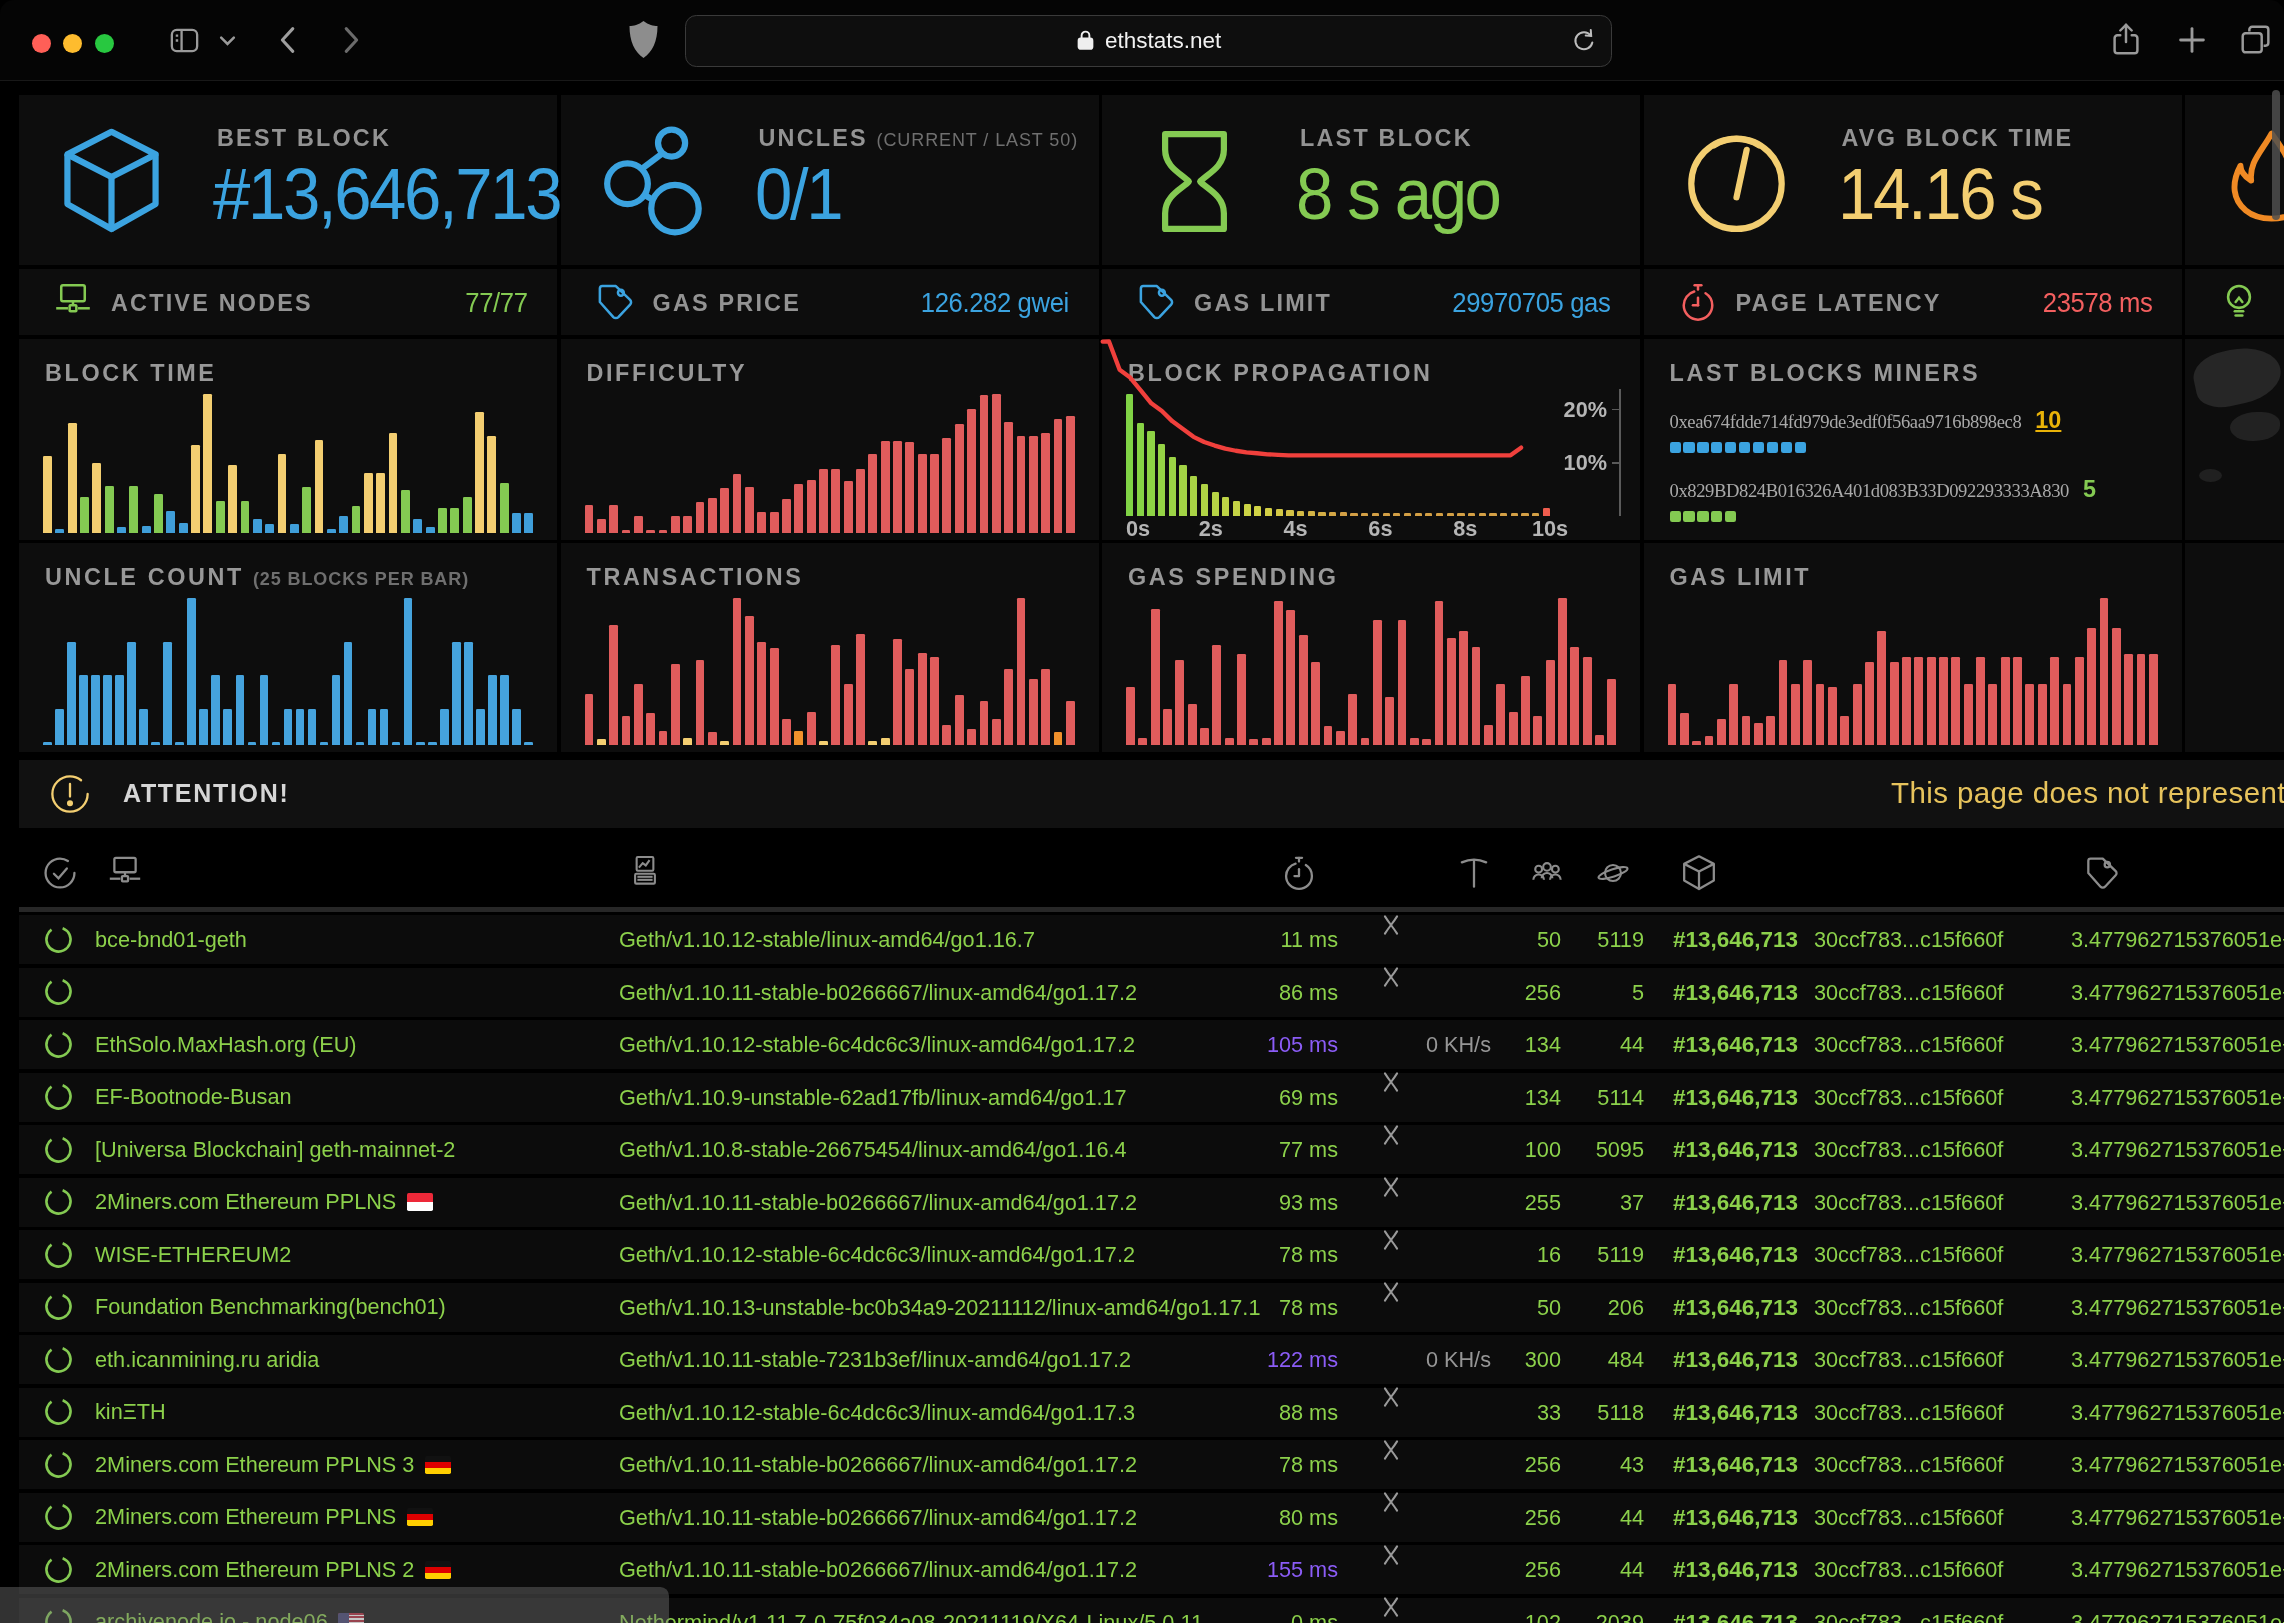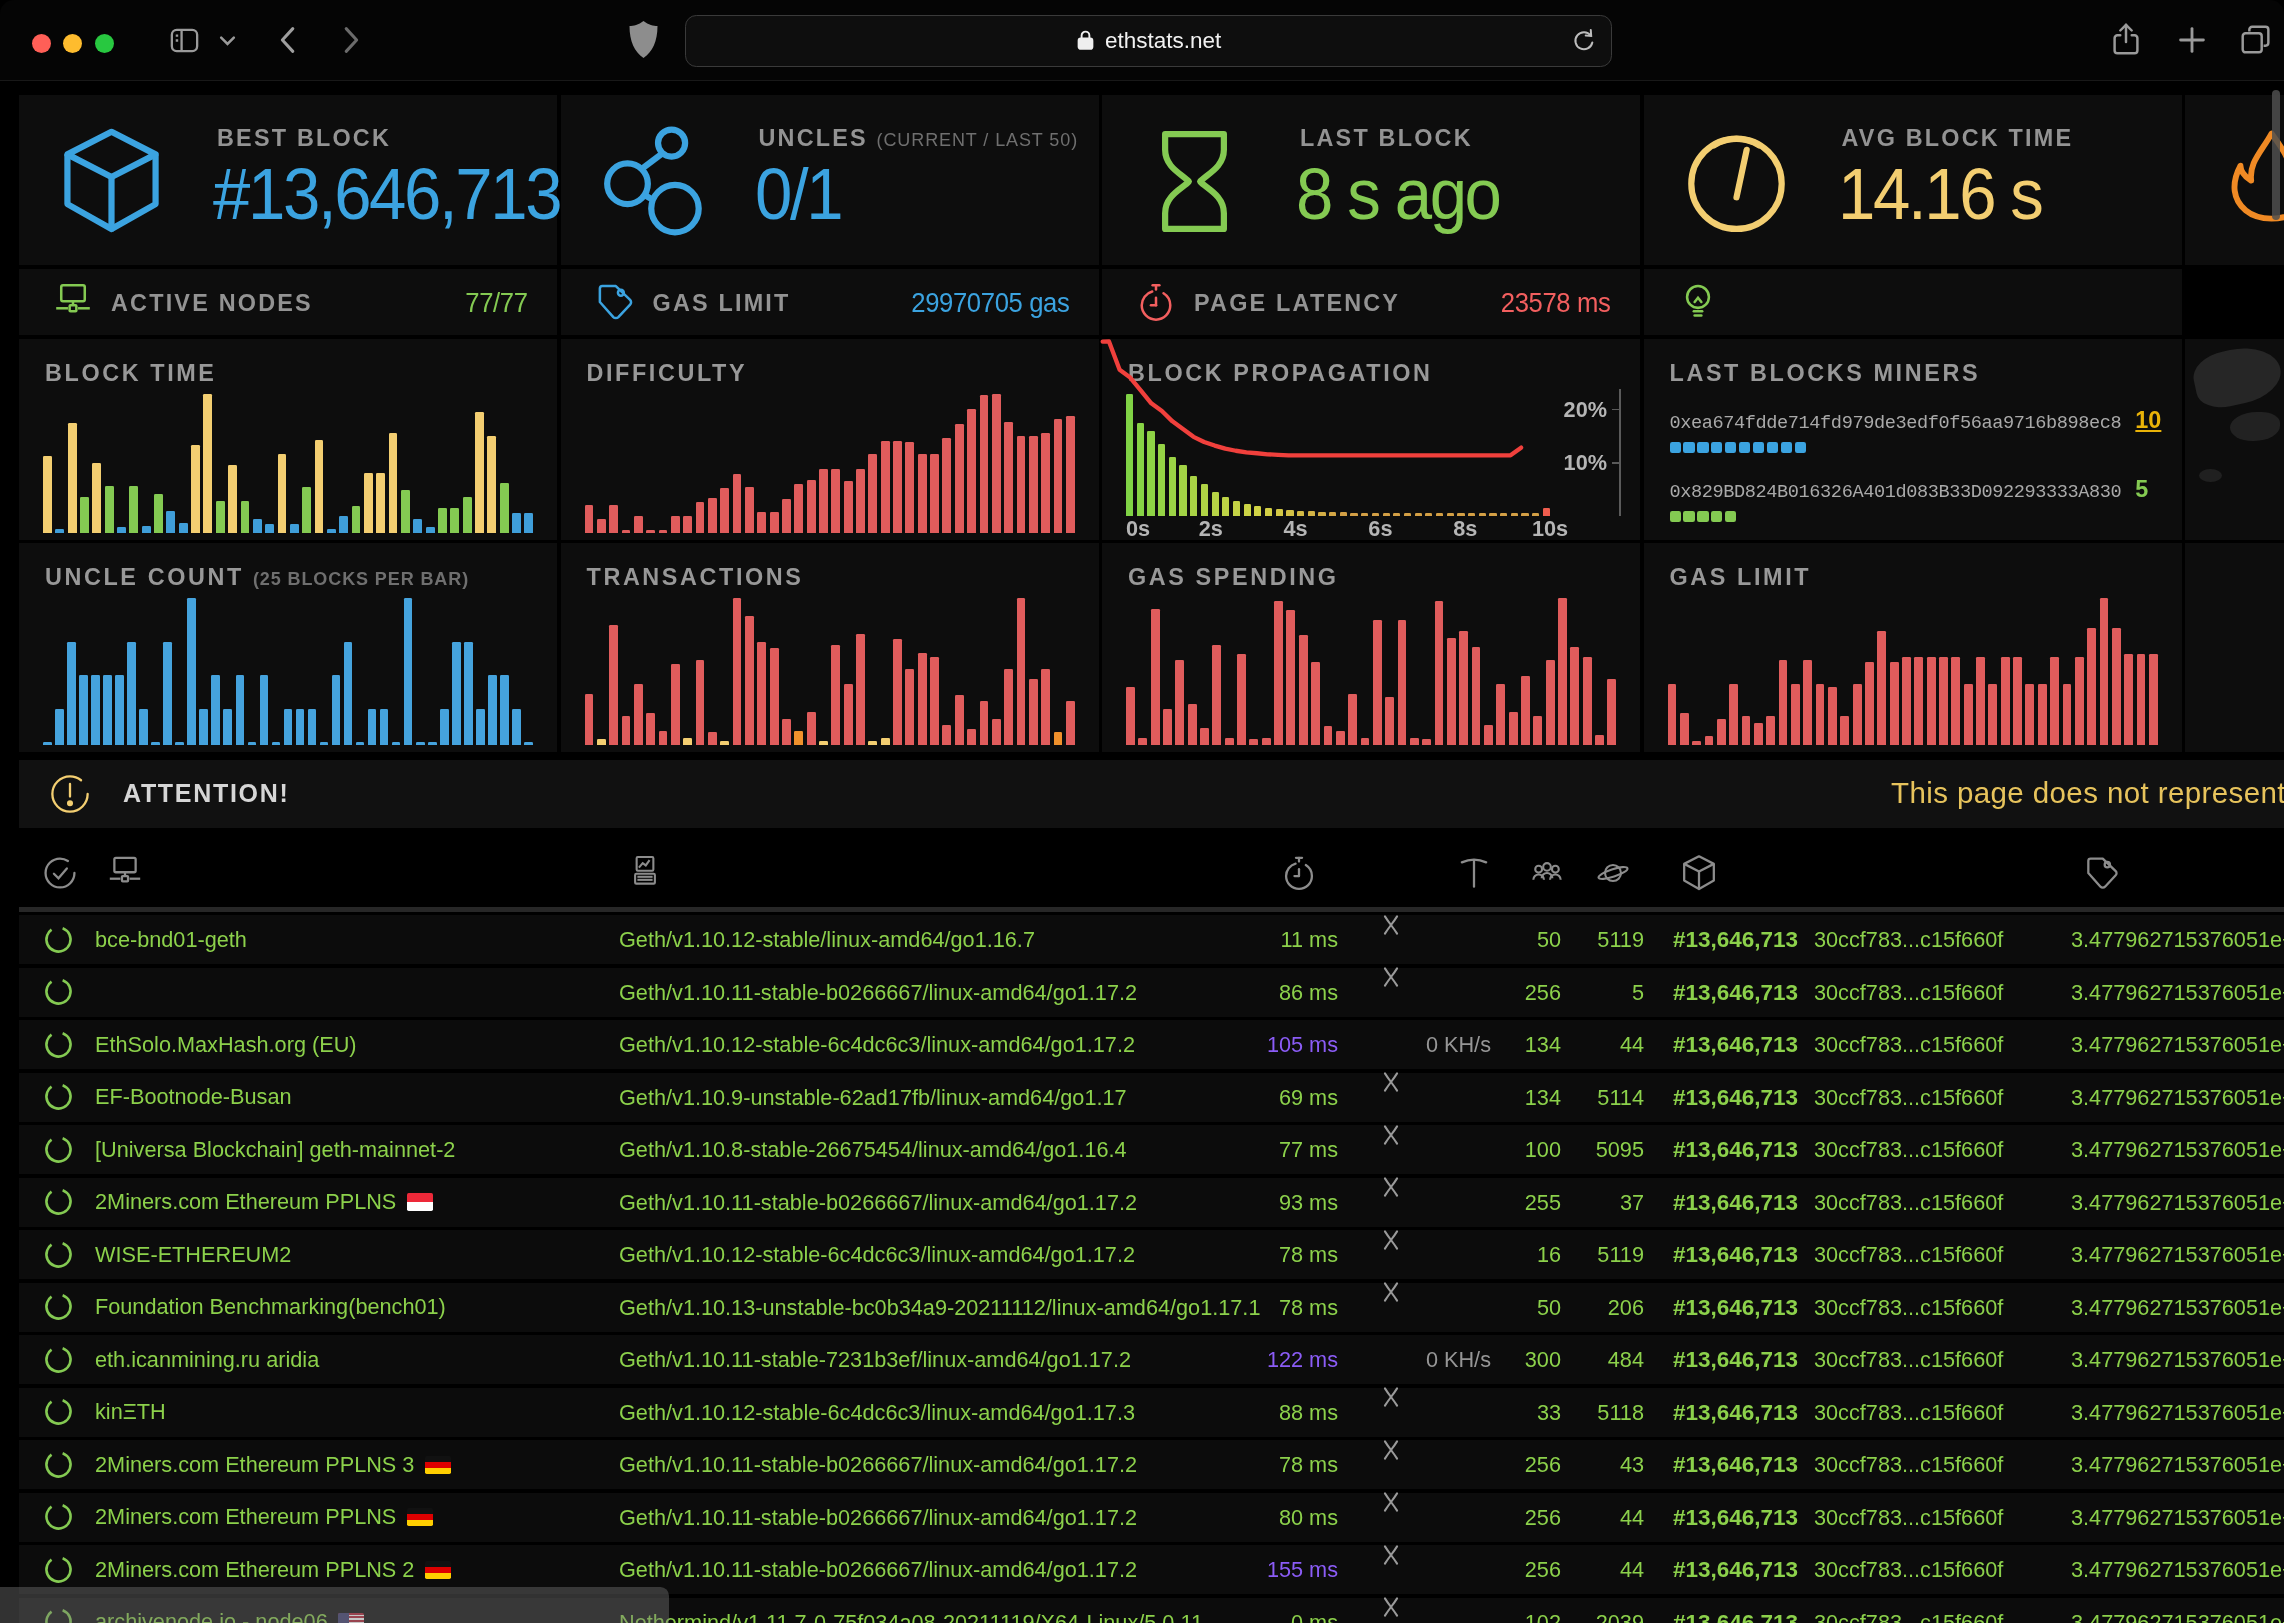--- a/index.html
+++ b/index.html
@@ -48,21 +48,21 @@
   .prop-xaxis{position:absolute;left:24px;right:90px;bottom:1.7px;height:22.5px;}
   .prop-xaxis span{position:absolute;font-size:21.7px;font-weight:bold;color:#b5b5b5;transform:translateX(-50%);}
   .prop-yaxis{position:absolute;right:19px;top:55px;bottom:24px;width:68px;}
   .prop-yaxis .axline{position:absolute;right:0;top:-5.2px;bottom:0;width:1.7px;background:#5a5a5a;}
   .ylab{position:absolute;right:14px;font-size:21.7px;font-weight:bold;color:#b5b5b5;transform:translateY(-50%);}
   .ytick{position:absolute;right:0;width:9.5px;height:1.7px;background:#5a5a5a;}
 
   
   .miner-row{position:absolute;left:26px;right:26px;}
   .miner-row .addrline{display:flex;align-items:baseline;}
-  .addr{font-family:Liberation Mono, monospace;font-size:18.6px;color:#a9a9a9;letter-spacing:-0.4px;white-space:nowrap;text-align:right;}
+  .addr{font-family:Liberation Serif, serif;font-size:18.6px;color:#a9a9a9;letter-spacing:-0.4px;white-space:nowrap;text-align:right;}
   .mcount{font-size:23.4px;font-weight:bold;margin-left:14px;}
   .squares{display:flex;gap:2.6px;margin-top:7.8px;}
   .squares i{width:11.3px;height:11.3px;border-radius:2.2px;display:block;}
 
   
   .mapblob{position:absolute;background:#262626;}
 
   
   .attention{margin-left:19px;margin-top:7.8px;width:2773px;height:68px;background:#111111;position:relative;}
   .att-icon{position:absolute;left:29.5px;top:13px;width:42px;height:42px;}
@@ -241,20 +241,30 @@
               <line x1="50" y1="48" x2="50" y2="58"></line>
             <rect x="42" y="58" width="16" height="14" rx="2"></rect>
               <line x1="10" y1="65" x2="38" y2="65"></line>
               <line x1="62" y1="65" x2="90" y2="65"></line>
           </svg>
         </span>
         <div class="mini-label">ACTIVE NODES</div>
         <div class="mini-value" style="color: rgb(132, 202, 82);">77/77</div>
       </div>
 
+      <div class="panel">
+        <span class="miniicon">
+          <svg viewBox="0 0 100 100" width="42" height="42" fill="none" stroke="#3ba3e0" stroke-width="6" stroke-linejoin="round">
+            <path d="M14 50 L46 86 C49 89 55 89 58 86 L86 56 C89 53 89 48 86 45 L52 12 L20 12 C16.7 12 14 14.7 14 18 Z"></path>
+              <circle cx="64" cy="28" r="7"></circle>
+          </svg>
+        </span>
+        <div class="mini-label">GAS PRICE</div>
+        <div class="mini-value" style="color: rgb(59, 163, 224);">126.282 gwei</div>
+      </div>
 
       <div class="panel">
         <span class="miniicon">
           <svg viewBox="0 0 100 100" width="42" height="42" fill="none" stroke="#3ba3e0" stroke-width="6" stroke-linejoin="round">
             <path d="M14 50 L46 86 C49 89 55 89 58 86 L86 56 C89 53 89 48 86 45 L52 12 L20 12 C16.7 12 14 14.7 14 18 Z"></path>
               <circle cx="64" cy="28" r="7"></circle>
           </svg>
         </span>
         <div class="mini-label">GAS LIMIT</div>
         <div class="mini-value" style="color: rgb(59, 163, 224);">29970705 gas</div>

